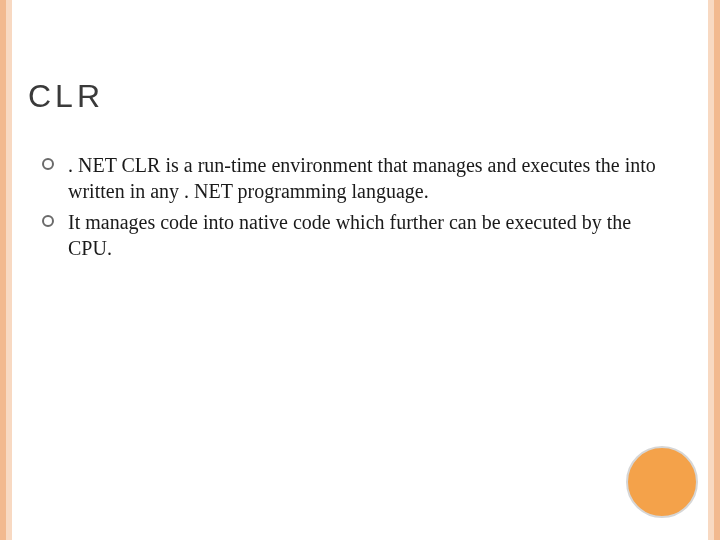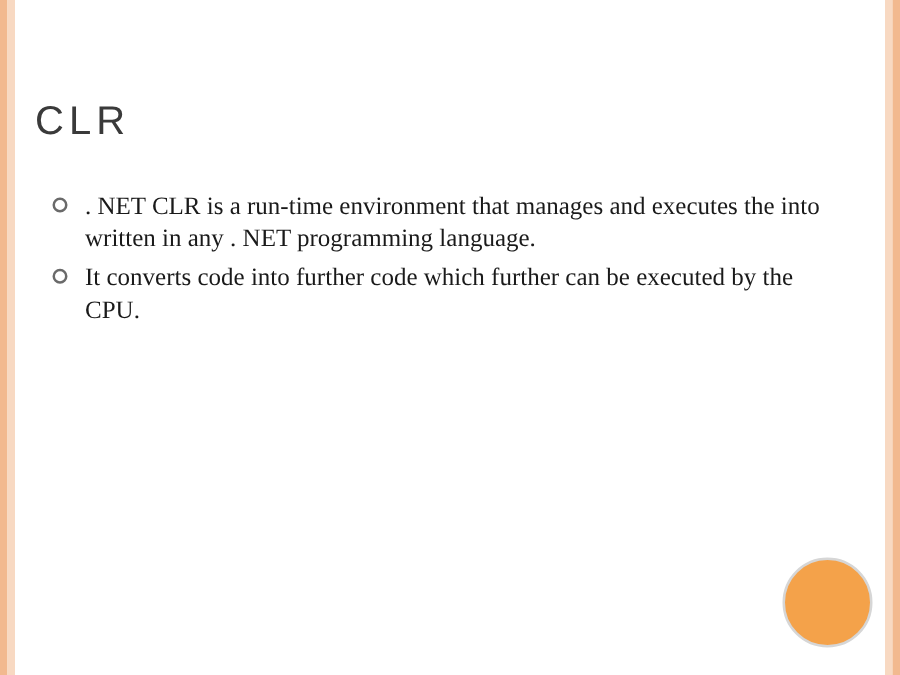--- a/index.html
+++ b/index.html
@@ -89,19 +89,19 @@
 
   <div class="title">CLR</div>
 
   <div class="body">
     <div class="bullet-item">
       <span class="bullet-icon"></span>
       <span class="bullet-text">. NET CLR is a run-time environment that manages and executes the into written in any . NET programming language.</span>
     </div>
     <div class="bullet-item">
       <span class="bullet-icon"></span>
-      <span class="bullet-text">It converts code into further code which further can be executed by the CPU.</span>
+      <span class="bullet-text">It manages code into native code which further can be executed by the CPU.</span>
     </div>
   </div>
 
   <div class="corner-circle"></div>
 
 </div>
 
 </body></html>

